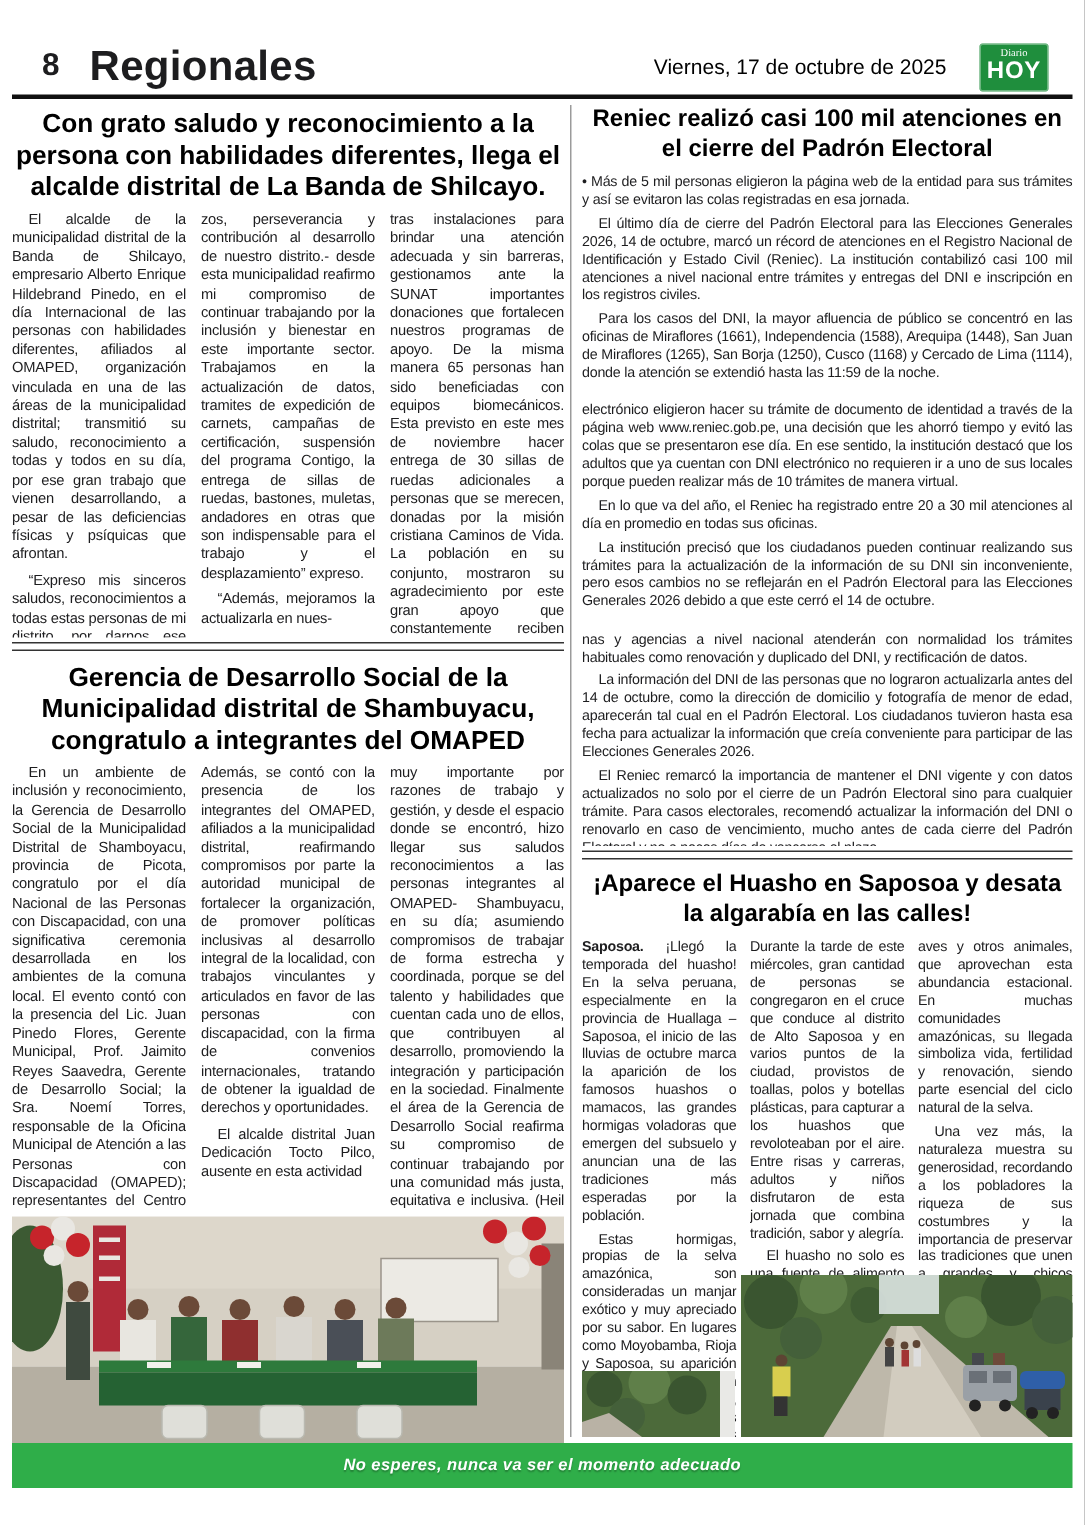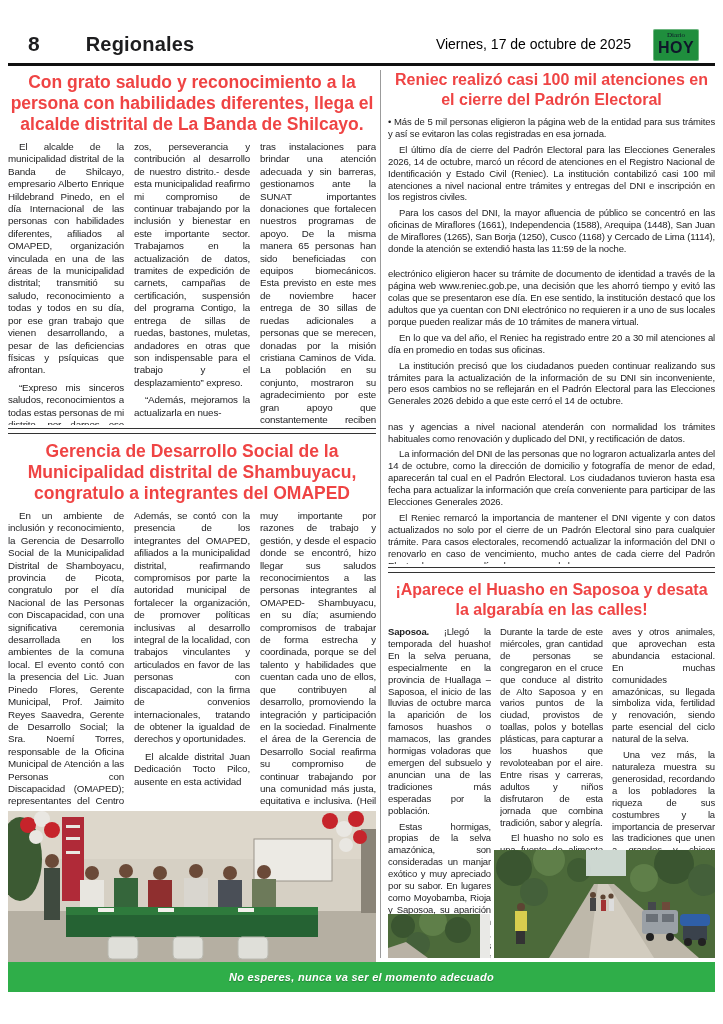--- a/index.html
+++ b/index.html
@@ -2,34 +2,34 @@
 <html lang="es" style="--brand-green: #1f8e3d; --banner-green: #2fae49; --ink: #1d1d1f;"><head>
 <meta charset="utf-8">
 <style>
   html,body{margin:0;padding:0;background:#9a9a9a;}
   .page{position:relative;width:723px;height:1024px;margin:0 auto;background:#fff;
         font-family:"Liberation Sans",sans-serif;color:var(--ink,#1d1d1f);overflow:hidden;}
 
   
   .header{position:absolute;left:8px;right:8px;top:26px;height:36px;display:flex;align-items:center;}
   .pagenum{font-size:21px;font-weight:bold;margin-left:20px;}
-  .section{font-size:20px;font-weight:bold;margin-left:46px;letter-spacing:.2px;}
+  .section{font-size:28px;font-weight:bold;margin-left:20px;letter-spacing:.2px;}
   .date{margin-left:auto;margin-right:84px;font-size:14px;color:#000000;}
   .logo{position:absolute;right:24px;top:3px;width:46px;height:32px;background:var(--brand-green,#1f8e3d);
-        color:#0f172a;text-align:center;border-radius:2px;box-shadow:inset 0 0 0 1px rgba(255,255,255,.35);}
+        color:#ffffff;text-align:center;border-radius:2px;box-shadow:inset 0 0 0 1px rgba(255,255,255,.35);}
   .logo-top{font-size:7px;line-height:8px;font-family:"Liberation Serif",serif;margin-top:2px;}
   .logo-main{font-size:16px;font-weight:bold;line-height:17px;letter-spacing:.5px;}
   .header-rule{position:absolute;left:8px;right:8px;top:63px;height:3px;background:#101010;}
   .vert-rule{position:absolute;left:380px;top:70px;height:888px;width:1px;background:#9b9b9b;}
 
   
   .left-region{position:absolute;left:8px;top:70px;width:368px;}
   .right-region{position:absolute;left:388px;top:68px;width:327px;}
 
-  .a-title{font-weight:bold;text-align:center;color:#ef4444;}
+  .a-title{font-weight:bold;text-align:center;color:#000000;}
   .t-big{font-size:17.5px;line-height:21px;padding:2px 2px 6px;}
   .t-med{font-size:16px;line-height:20px;padding:2px 2px 6px;}
 
   .cols{display:flex;gap:10px;}
   .right-region .cols{gap:9px;}
   .col{flex:1;min-width:0;overflow:hidden;}
   .b-shilcayo{height:284px;}
   .b-shambuyacu{height:298px;}
   .b-reniec{height:448px;flex-direction:column;}
   .b-huasho{height:332px;position:relative;}

